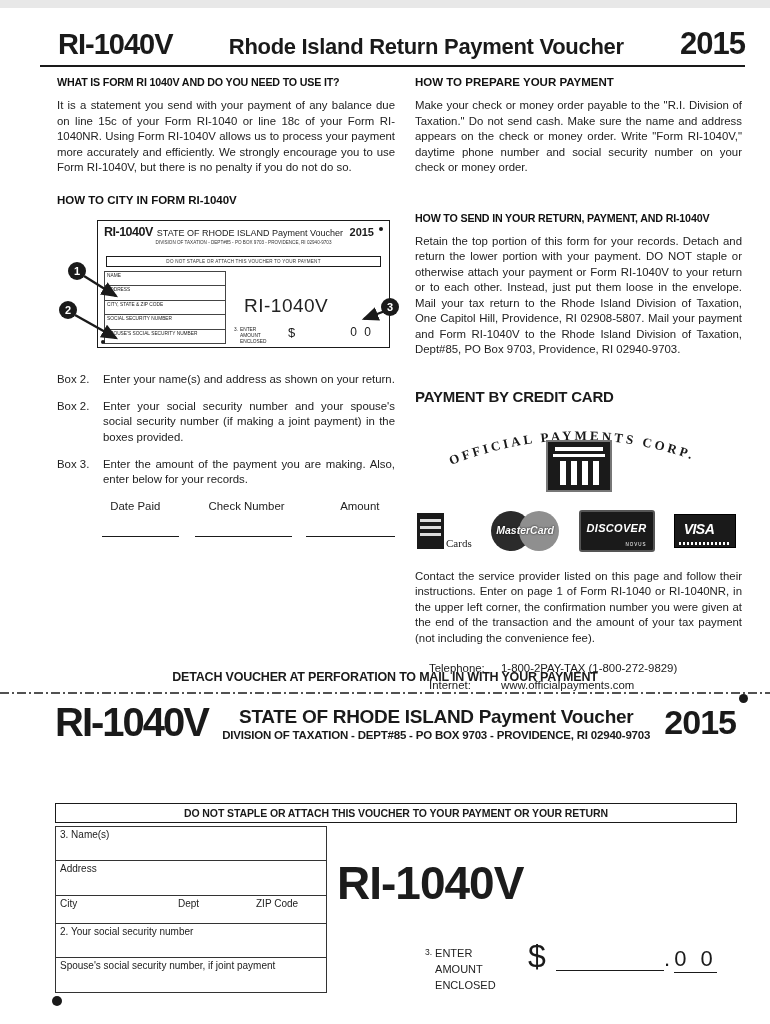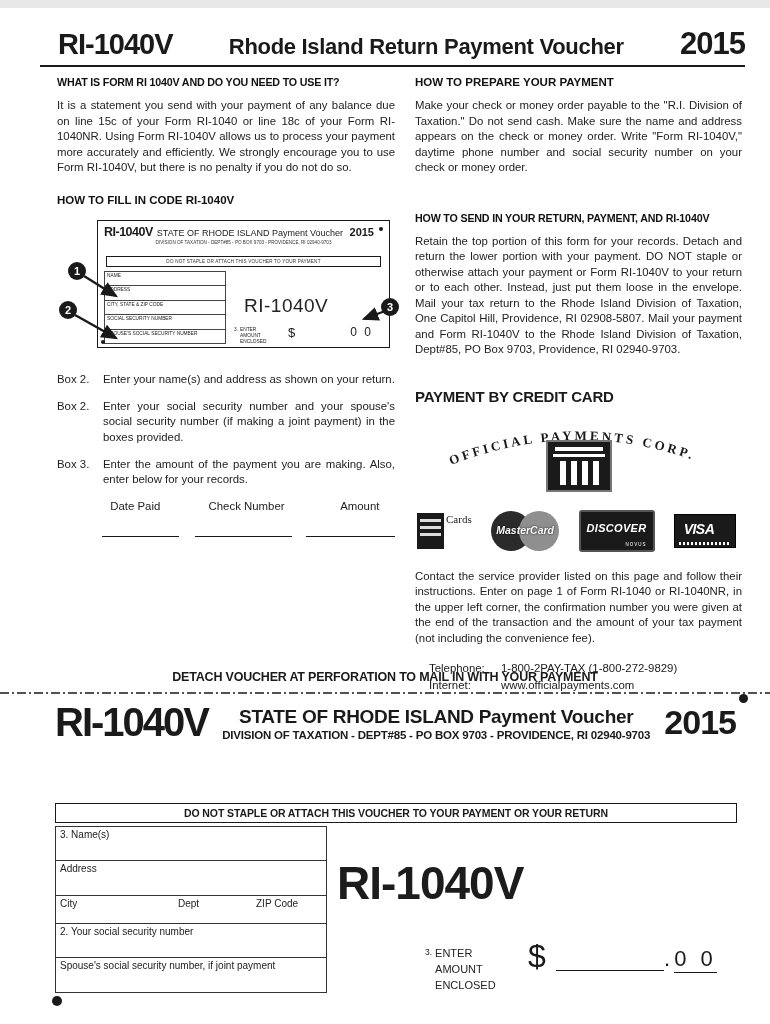--- a/index.html
+++ b/index.html
@@ -58,21 +58,21 @@
   .rec-labels span { text-align:center; }
   .rl1 { width:85px; } .rl2 { width:110px; margin-left:8px; } .rl3 { width:90px; margin-left:8px; }
   .rec-lines { display:flex; margin-top:24px; }
   .rec-lines span { border-bottom:1.2px solid #1a1a1a; height:1px; }
   .rn1 { width:80px; } .rn2 { width:100px; margin-left:16px; } .rn3 { width:92px; margin-left:14px; }
 
   
   .credit-h { font-size:15px; font-weight:bold; margin:30px 0 8px 0; letter-spacing:-0.2px; }
   .opc { text-align:center; }
   .cards-row { display:flex; align-items:center; justify-content:space-between; margin:10px 6px 14px 2px; height:48px; }
-  .amex { display:flex; }
+  .amex { display:flex; align-items:flex-end; }
   .amex-box { width:27px; height:36px; background:#1a1a1a; position:relative; }
   .amex-box i { position:absolute; left:3px; right:3px; height:3px; background:#fff; opacity:.85; }
   .amex-cap { font-family:"Liberation Serif", serif; font-size:11px; margin-left:2px; }
   .mc { position:relative; width:68px; height:40px; }
   .mc .c1,.mc .c2 { position:absolute; top:0; width:40px; height:40px; border-radius:50%; }
   .mc .c1 { left:0; background:#2b2b2b; }
   .mc .c2 { right:0; background:#8f8f8f; }
   .mc .t { position:absolute; left:0; right:0; top:13px; text-align:center; color:#fff; font-style:italic; font-weight:bold; font-size:10.5px; text-shadow:0 0 2px #000; }
   .disc { width:76px; height:42px; background:#1a1a1a; border:2px solid #555; border-radius:3px; position:relative; color:#fff; }
   .disc .t { position:absolute; top:10px; left:0; right:0; text-align:center; font-style:italic; font-weight:bold; font-size:11px; letter-spacing:0.3px; }
@@ -125,21 +125,21 @@
     <span class="hdr-form">RI-1040V</span>
     <span class="hdr-title">Rhode Island Return Payment Voucher</span>
     <span class="hdr-year">2015</span>
   </div>
   <div class="hdr-rule"></div>
 
   <div class="col-left">
     <h3 class="sec cond">WHAT IS FORM RI 1040V AND DO YOU NEED TO USE IT?</h3>
     <p class="body">It is a statement you send with your payment of any balance due on line 15c of your Form RI-1040 or line 18c of your Form RI-1040NR.  Using Form RI-1040V allows us to process your payment more accurately and efficiently.  We strongly encourage you to use Form RI-1040V, but there is no penalty if you do not do so.</p>
     <div class="sp18"></div>
-    <h3 class="sec">HOW TO FILL IN CODE RI-1040V</h3>
+    <h3 class="sec">HOW TO CITY IN FORM RI-1040V</h3>
 
     <div class="fig-wrap">
       <div class="mini">
         <div class="mini-hdr">
           <span class="mini-form">RI-1040V</span>
           <span class="mini-title">STATE OF RHODE ISLAND Payment Voucher</span>
           <span class="mini-year">2015</span>
           <span class="mini-dot"></span>
         </div>
         <div class="mini-div">DIVISION OF TAXATION - DEPT#85 - PO BOX 9703 - PROVIDENCE, RI 02940-9703</div>

